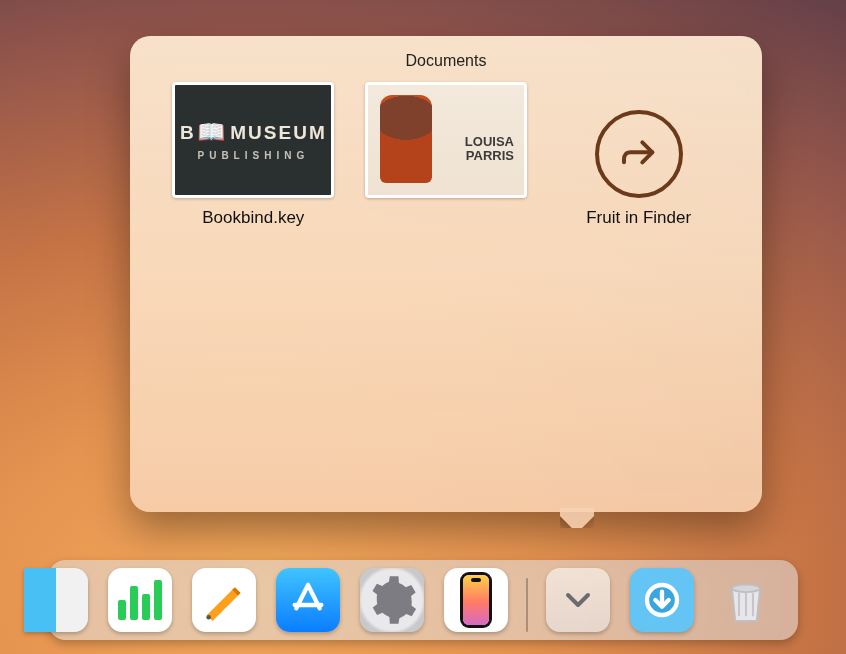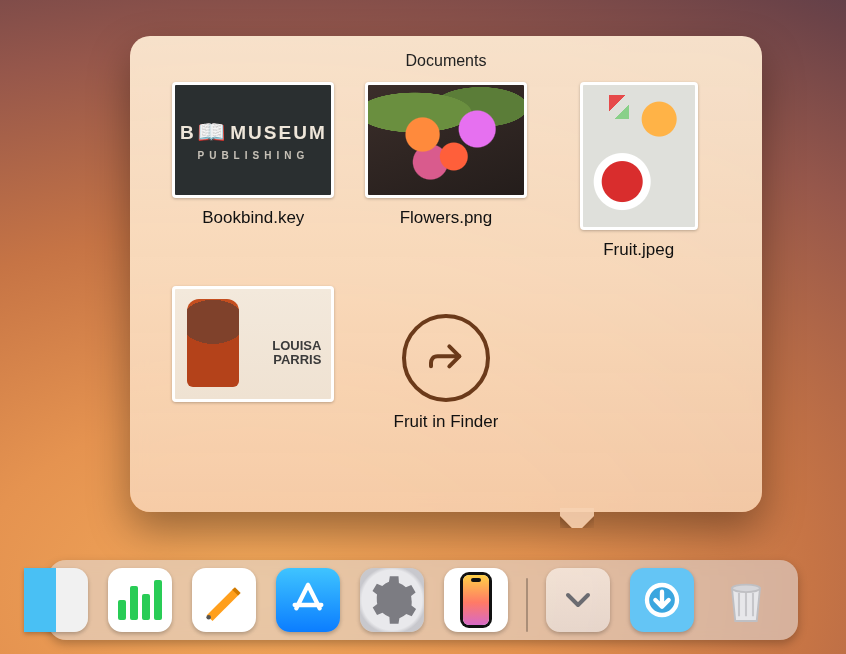--- a/index.html
+++ b/index.html
@@ -88,29 +88,21 @@
         <div class="big">
             <span>B</span>
             <span style="font-size:23px;">📖</span>
             <span>MUSEUM</span>
           </div>
         <div class="sub">PUBLISHING</div>
       </div>
       <div class="label">Bookbind.key</div>
     </div>
 
-    <div class="cell">
-      <div class="thumb th-flowers"></div>
-      <div class="label">Flowers.png</div>
-    </div>
 
-    <div class="cell">
-      <div class="thumb tall th-fruit"></div>
-      <div class="label">Fruit.jpeg</div>
-    </div>
 
     <div class="cell">
       <div class="thumb th-parris"></div>
     </div>
 
 
     <div class="cell">
       <div class="finder-btn">
         <svg viewBox="0 0 24 24" fill="none" stroke="#6b3a1a" stroke-width="2.4" stroke-linecap="round" stroke-linejoin="round">
           <path d="M14 5l6 6-6 6"></path>

